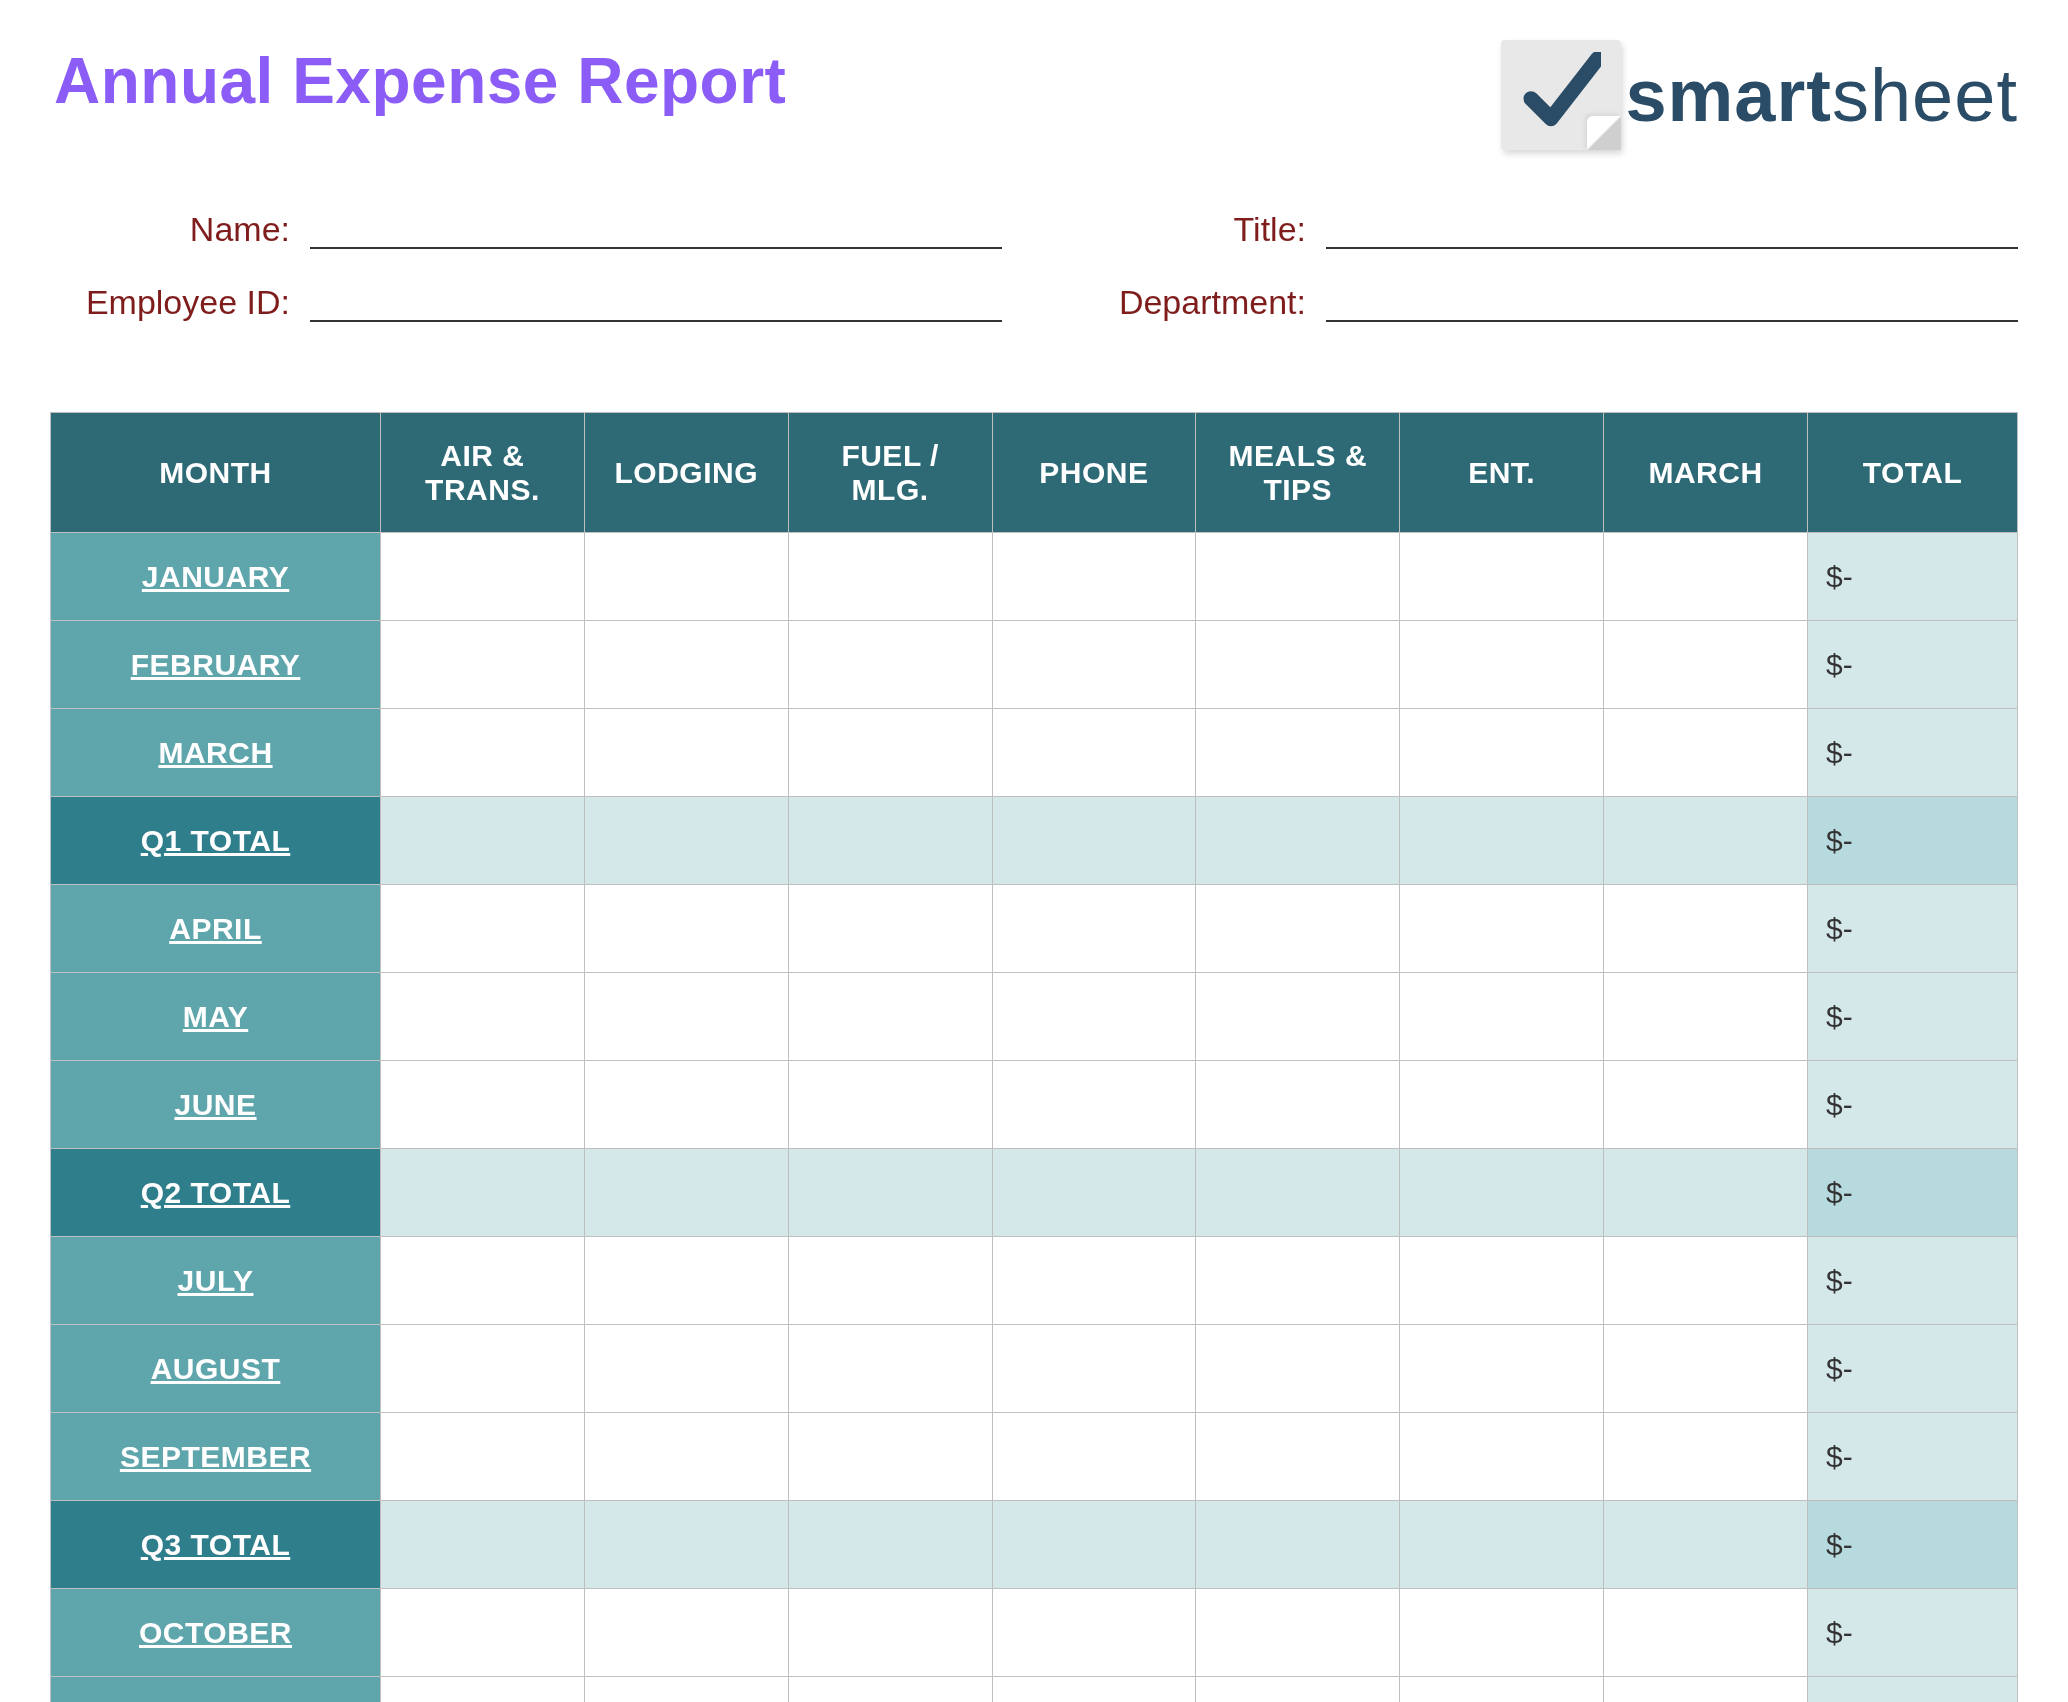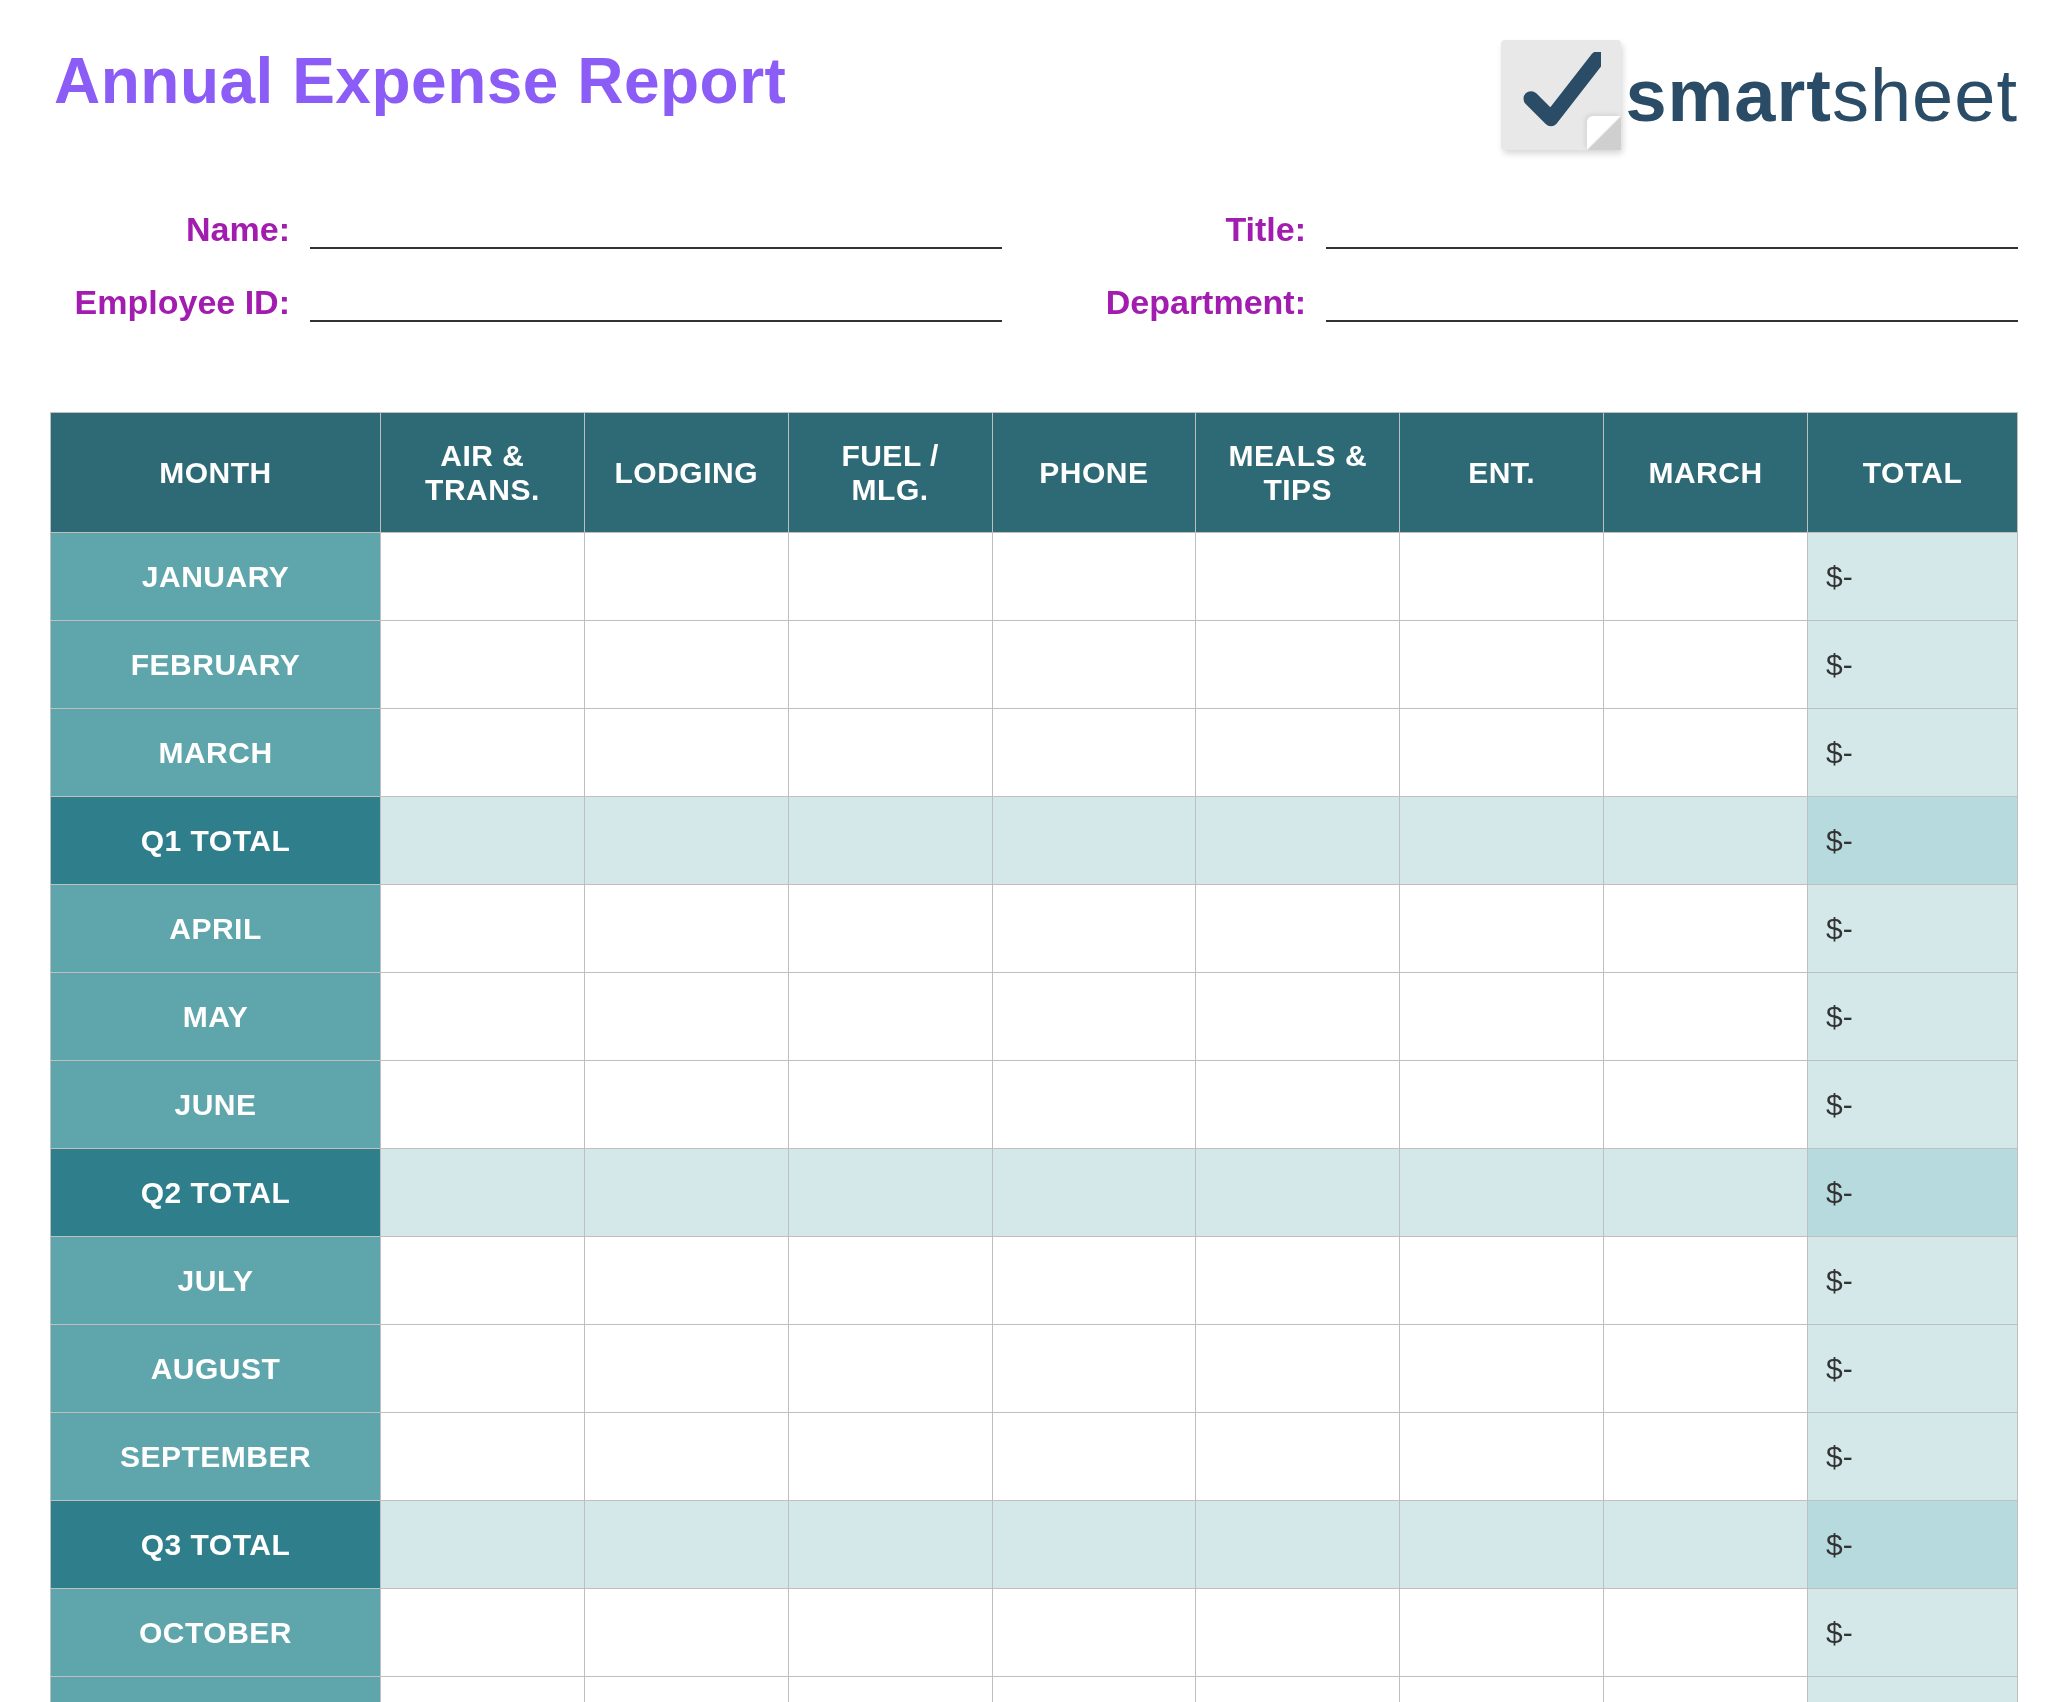--- a/index.html
+++ b/index.html
@@ -74,22 +74,22 @@
     font-size: 34px;
   }
   .field {
     display: flex;
     align-items: flex-end;
   }
   .field label {
     text-align: right;
     min-width: 260px;
     padding-right: 20px;
-    color: #a21caf;
-    font-weight: 700;
+    color: #7f1d1d;
+    font-weight: 400;
   }
   .field .line {
     flex: 1;
     border: none;
     border-bottom: 2px solid #333;
     height: 38px;
     font-size: 30px;
     padding: 2px 6px;
     background: transparent;
     outline: none;
@@ -118,20 +118,21 @@
     letter-spacing: 0.5px;
   }
   table.expense thead th:first-child { width: 330px; }
   table.expense thead th:last-child  { width: 210px; }
 
   table.expense tbody td.rowhdr {
     background: #5fa5ac;
     color: #ffffff;
     font-weight: 700;
     letter-spacing: 0.5px;
+    text-decoration: underline;
   }
   table.expense tbody tr.subtotal td.rowhdr { background: #2f7e8c; }
   table.expense tbody tr.subtotal td        { background: #d4e8ea; }
 
   table.expense tbody td.total-cell {
     background: #d4e8ea;
     text-align: left;
     padding-left: 18px;
     color: #333;
     font-weight: 400;

